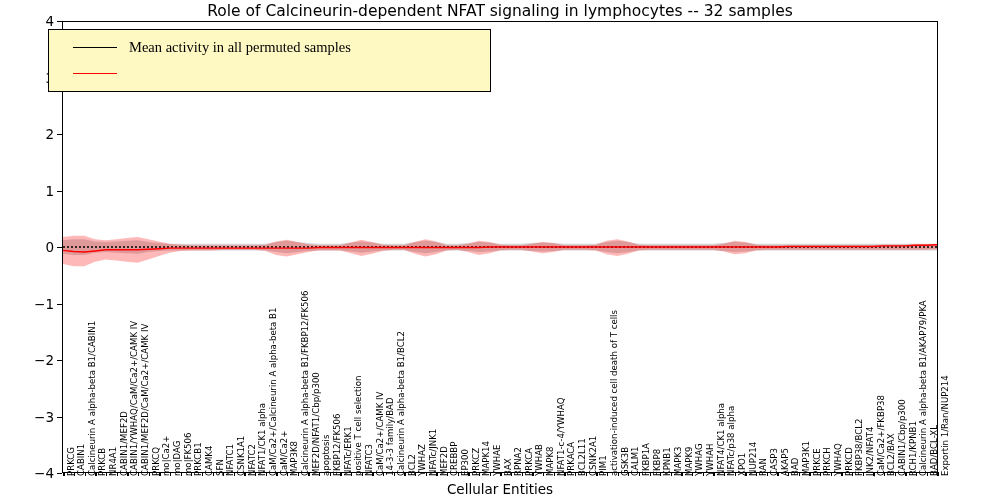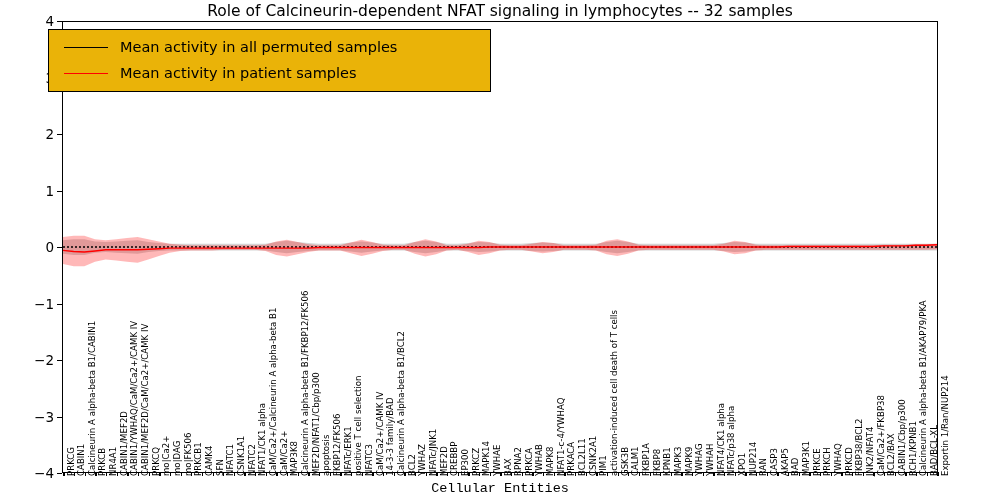--- a/index.html
+++ b/index.html
@@ -23,39 +23,40 @@
     position:absolute;right:8px;transform:translateY(-50%);
     font-size:13.5px;color:#000;text-align:right;white-space:nowrap;
   }
   #yticks .tkmark{
     position:absolute;right:0;width:5px;height:1.3px;background:#000;
   }
 
   
   #xlabel{
     position:absolute;left:62px;top:481px;width:876px;text-align:center;
-    font-size:13.5px;color:#000;font-family:Liberation Mono, monospace;
+    font-size:13.5px;color:#000;
   }
 
   
   #xticklabels{position:absolute;left:0;top:0;width:1000px;height:500px;}
   .xt{
     position:absolute;bottom:500px; 
     font-size:8.6px;color:#000;white-space:nowrap;
     transform-origin:0 0;
     transform:rotate(-90deg);
     line-height:8.6px;
   }
   .xtm{position:absolute;top:0;width:1.3px;height:4px;background:#000;}
 
   
   #legend{
     position:absolute;left:48px;top:29px;width:443px;height:63px;
-    border:1.3px solid #000;background:#eab308;box-sizing:border-box;
-    padding:4px 7px;
+    border:1.3px solid #000;background:#fef9c3;box-sizing:border-box;
+    padding:4px 16px;
+    font-family:Liberation Serif, serif;
   }
   .lgrow{display:flex;align-items:center;height:26px;}
   .lgline{width:44px;height:0;border-top:1.5px solid #000;margin:0 12px 0 8px;}
   .lgline.red{border-top-color:#ff0000;}
   .lgtxt{font-size:14.5px;color:#000;white-space:nowrap;}
 </style>
 </head>
 <body>
 
 <div id="fig">
@@ -264,17 +265,16 @@
     </div>
   <div id="xlabel">Cellular Entities</div>
 
   <div id="legend">
     <div class="lgrow">
       <span class="lgline"></span>
       <span class="lgtxt">Mean activity in all permuted samples</span>
     </div>
     <div class="lgrow">
       <span class="lgline red"></span>
-      <span class="lgtxt">Mean activity in patient samples</span>
     </div>
   </div>
 
 </div>
 
 </body></html>

